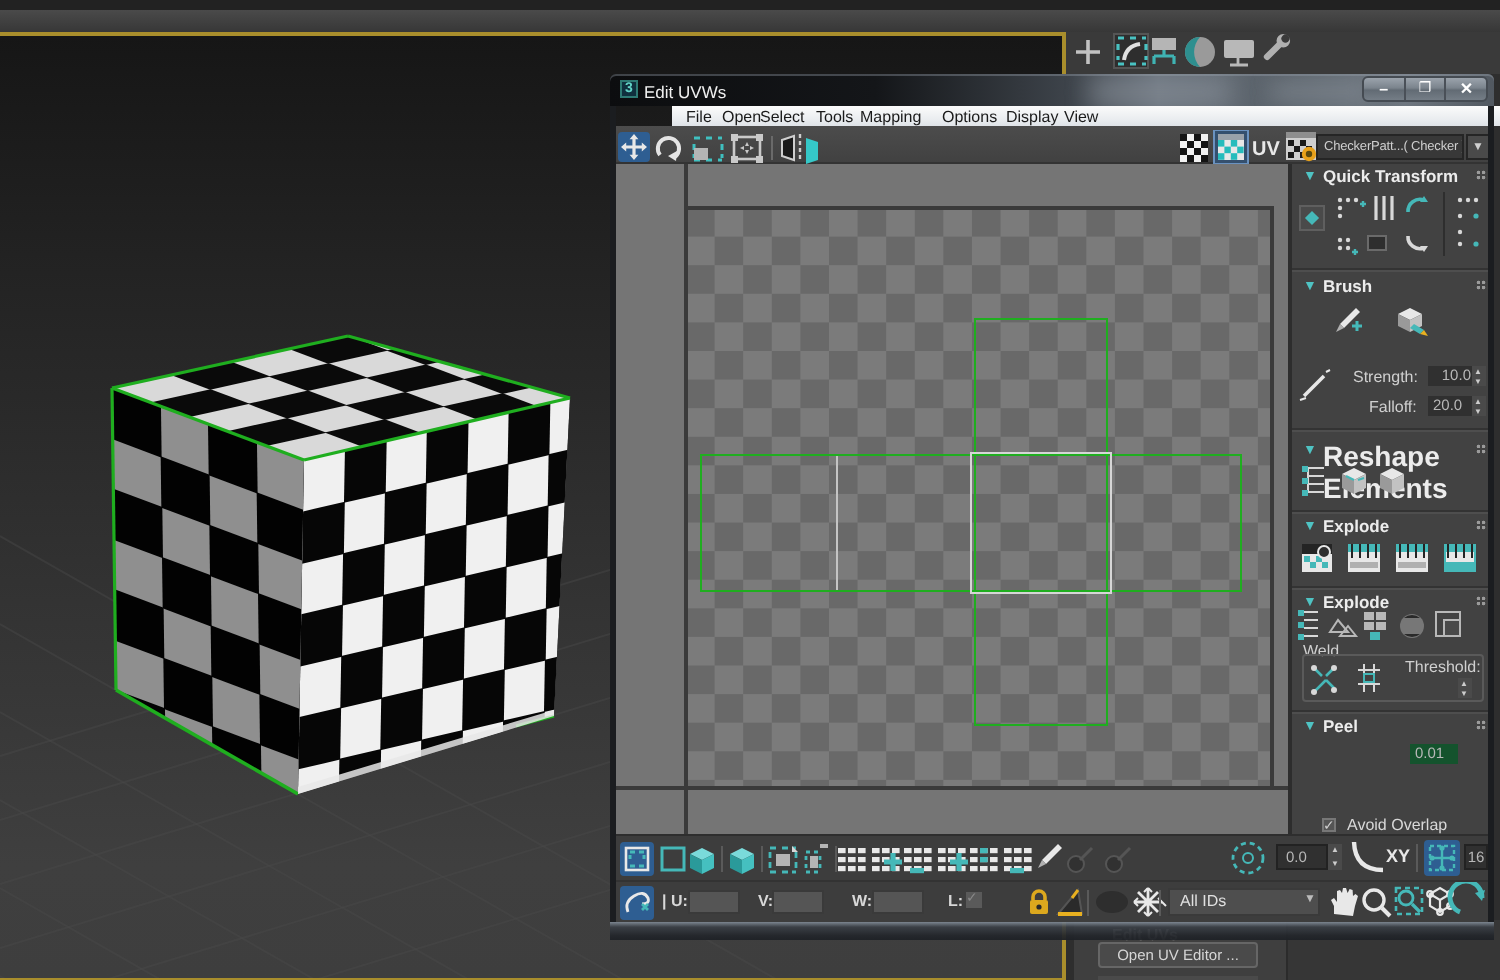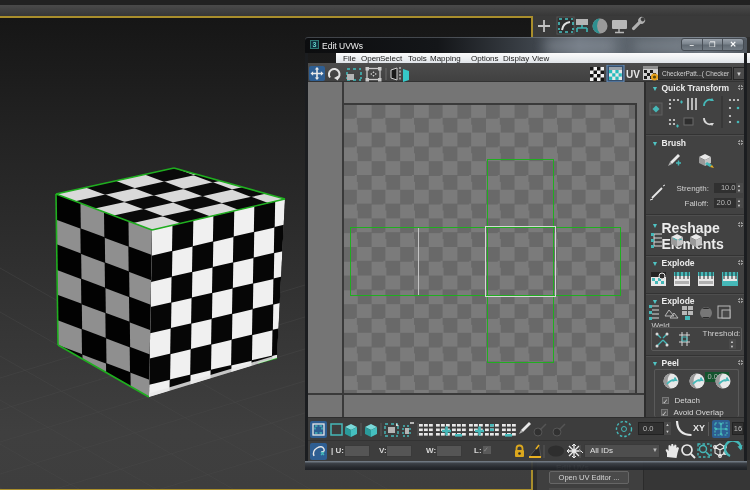--- a/index.html
+++ b/index.html
@@ -490,41 +490,20 @@
           </g>
   </svg>
   <div class="abs" style="left:51px;top:1px;color:#d0d0d0;font-size:8px;">Threshold:</div>
   <div class="abs" style="left:53px;top:11px;width:24px;height:10px;background:#14532d;color:#b8b8b8;font-size:7.5px;line-height:10px;padding-left:3px;margin-top:33px;">0.01</div>
   <div class="abs" style="left:77px;top:11px;width:7px;height:10px;background:#4a4a4a;color:#ccc;font-size:4px;text-align:center;line-height:5px;">▲<br>▼</div>
 </div>
 <div class="abs" style="left:0;top:273px;width:100.5px;height:2px;background:#333;border-bottom:1px solid #4e4e4e;"></div>
 <div class="abs" style="left:6px;top:278px;color:#4fc3c3;font-size:7px;">▼</div>
 <div class="abs" style="left:16px;top:276px;color:#ececec;font-size:8.5px;font-weight:bold;">Peel</div>
       <div class="abs" style="left:92px;top:278px;width:5px;height:5px;background:radial-gradient(circle at 1.2px 1.2px,#9a9a9a 0.8px,transparent 1px),radial-gradient(circle at 3.8px 1.2px,#9a9a9a 0.8px,transparent 1px),radial-gradient(circle at 1.2px 3.8px,#9a9a9a 0.8px,transparent 1px),radial-gradient(circle at 3.8px 3.8px,#9a9a9a 0.8px,transparent 1px);"></div>
-<div class="abs" style="left:8px;top:287px;width:85px;height:48px;border:1px solid #5a5a5a;border-radius:2px;border-bottom:none;">
-  <svg class="abs" style="left:8px;top:3px;" width="70" height="18">
-    <g transform="translate(0,0)">
-            <circle cx="8" cy="8" r="7.5" fill="#e8e8e8"></circle>
-            <path d="M8 .5 a7.5 7.5 0 0 0 0 15 a10 10 0 0 1 0 -15" fill="#9a9a9a"></path>
-            <path d="M4 11 q4 -5 9 -4 l-1.5 -2.5 M13 7 l-3.5 1" stroke="#45b8b8" stroke-width="1.8" fill="none"></path>
-          </g>
-    <g transform="translate(26,0)">
-            <circle cx="8" cy="8" r="7.5" fill="#e8e8e8"></circle>
-            <path d="M8 .5 a7.5 7.5 0 0 0 0 15 a10 10 0 0 1 0 -15" fill="#9a9a9a"></path>
-            <path d="M4 11 q4 -5 9 -4 l-1.5 -2.5 M13 7 l-3.5 1" stroke="#45b8b8" stroke-width="1.8" fill="none"></path>
-          </g>
-    <g transform="translate(52,0)">
-            <circle cx="8" cy="8" r="7.5" fill="#e8e8e8"></circle>
-            <path d="M8 .5 a7.5 7.5 0 0 0 0 15 a10 10 0 0 1 0 -15" fill="#9a9a9a"></path>
-            <path d="M4 11 q4 -5 9 -4 l-1.5 -2.5 M13 7 l-3.5 1" stroke="#45b8b8" stroke-width="1.8" fill="none"></path>
-          </g>
-  </svg>
-  <div class="abs" style="left:7px;top:27px;width:7px;height:7px;background:#555;border:1px solid #777;color:#cfcfcf;font-size:7px;line-height:7px;">✓</div>
-  <div class="abs" style="left:20px;top:26px;color:#d8d8d8;font-size:8px;">Detach</div>
-</div>
 <div class="abs" style="left:15px;top:327px;width:7px;height:7px;background:#555;border:1px solid #777;color:#cfcfcf;font-size:7px;line-height:7px;">✓</div>
 <div class="abs" style="left:28px;top:326px;color:#d8d8d8;font-size:8px;">Avoid Overlap</div>
 
   </div>
 
   <div class="abs" style="left:3px;top:380px;width:436px;height:23px;background:#3d3d3d;border-top:1px solid #2e2e2e;">
 
 <svg class="abs" style="left:0;top:0;" width="436" height="23">
   <rect x="2" y="3" width="17" height="17" rx="2" fill="#2e5e92"></rect>
   <g stroke="#e8e8e8" stroke-width="1.3" fill="none">

